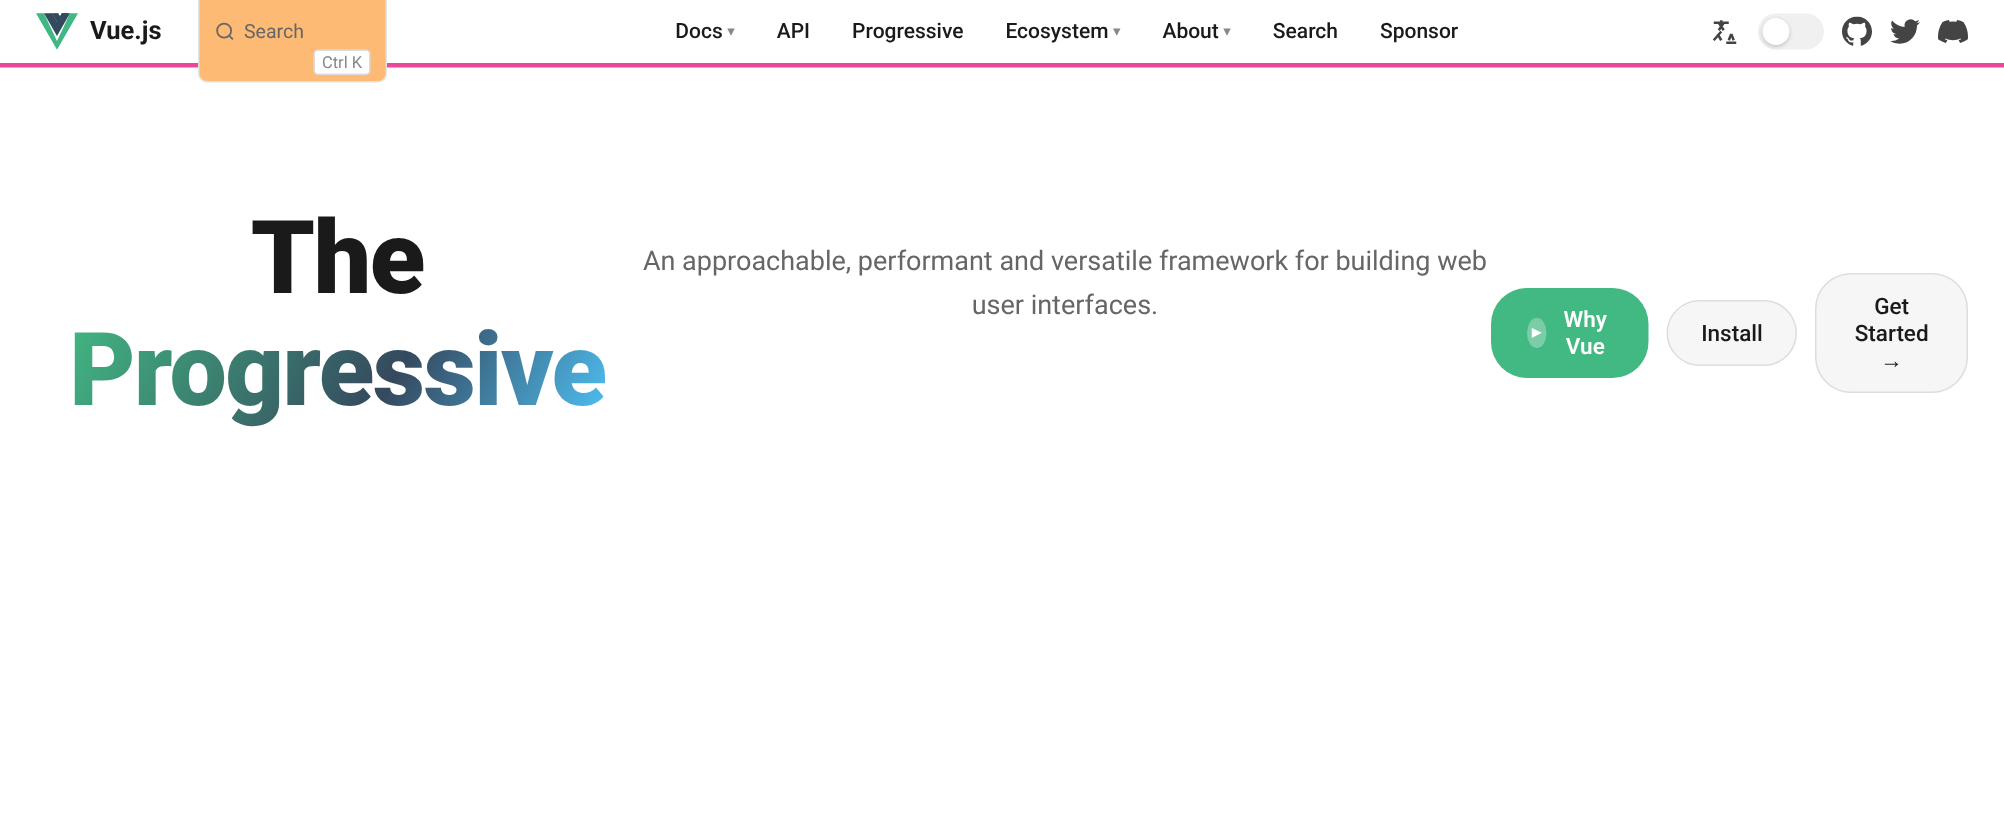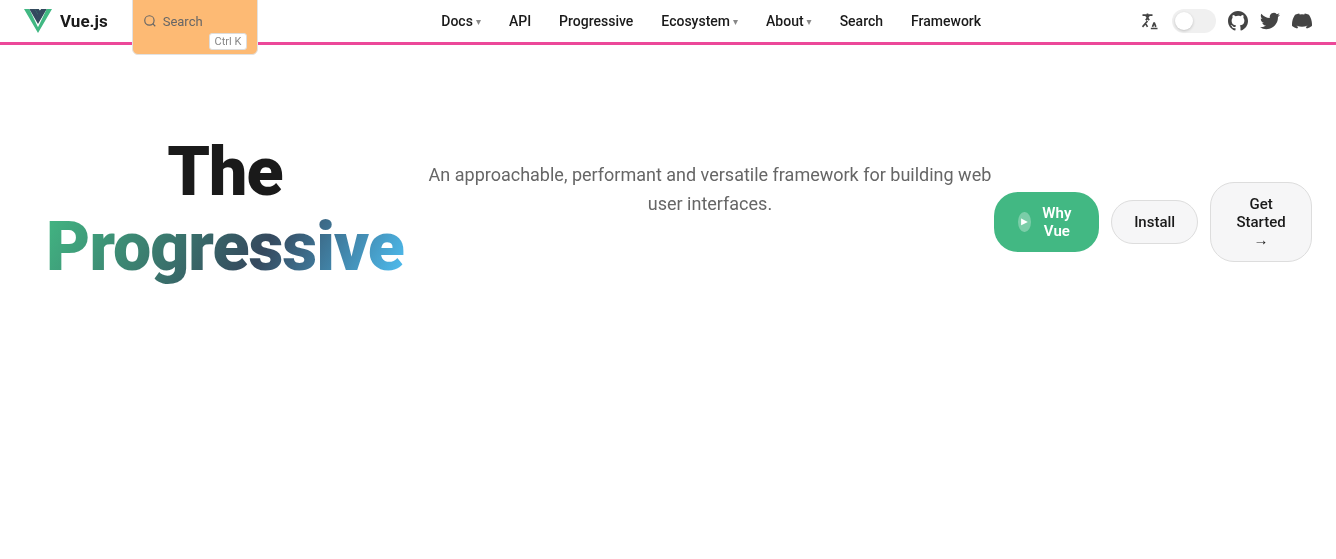--- a/index.html
+++ b/index.html
@@ -248,21 +248,21 @@
       <span class="chevron">▾</span>
     </a>
     <a class="nav-item">
       <span>About</span>
       <span class="chevron">▾</span>
     </a>
     <a class="nav-item">
       <span>Search</span>
     </a>
     <a class="nav-item">
-      <span>Framework</span>
+      <span>Sponsor</span>
     </a>
   </div>
 
   <div class="nav-right">
 
     <span class="icon-link">
       <svg viewBox="0 0 24 24" fill="none" stroke="currentColor" stroke-width="2">
         <path d="M3 5h12M9 3v2M11 11l-4-6M7 11l4-6M17 14l-2 5M17 14l2 5M13 21h8M3 19l6-7M6 14l3 5"></path>
       </svg>
     </span>

